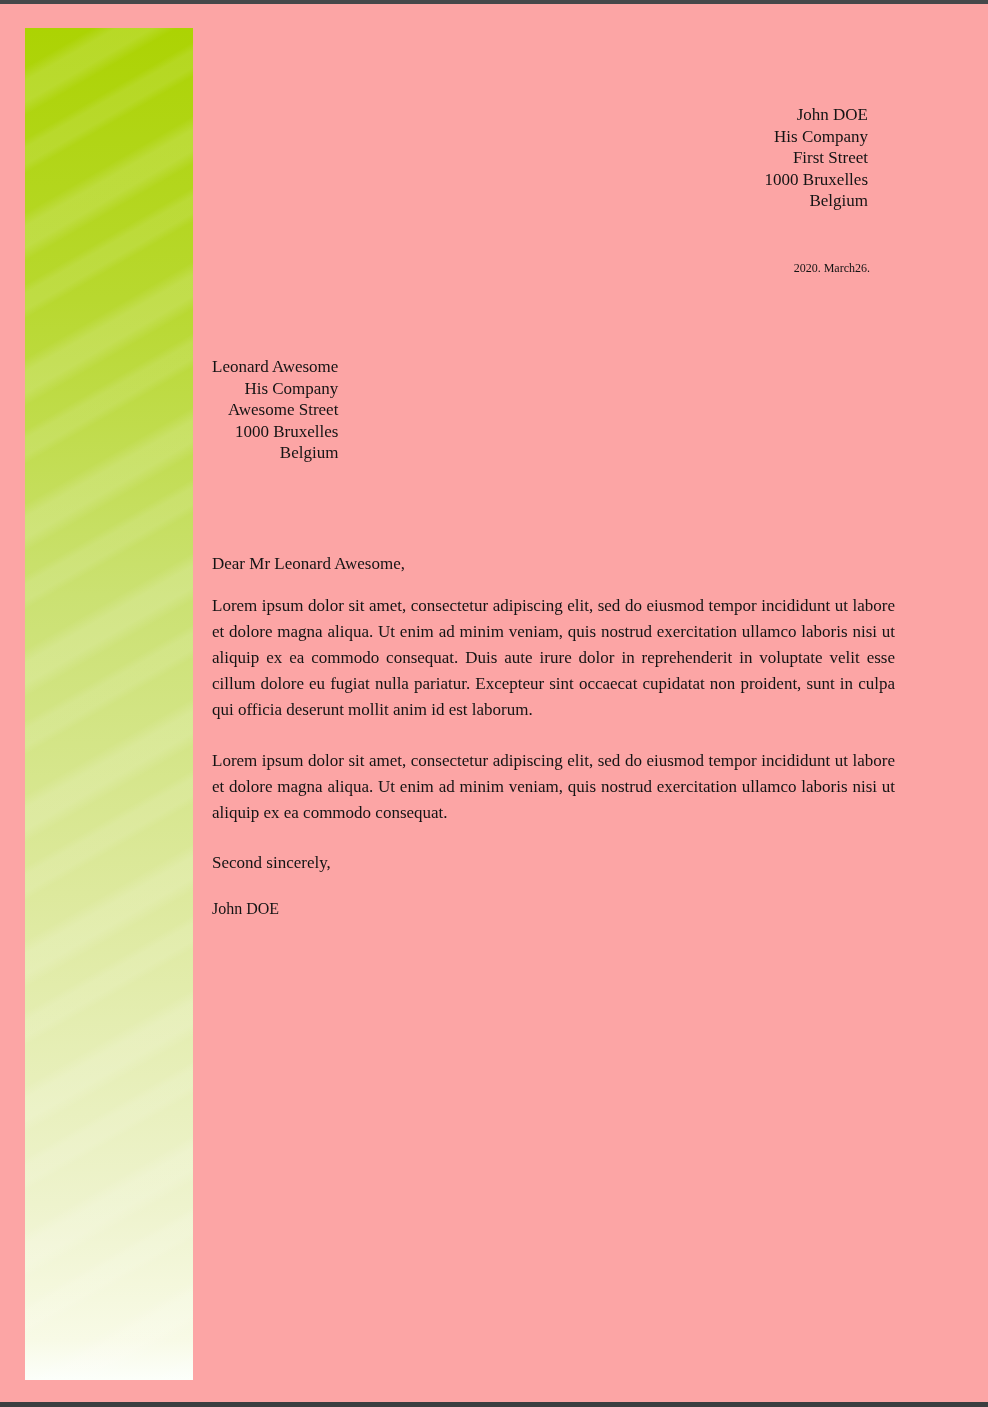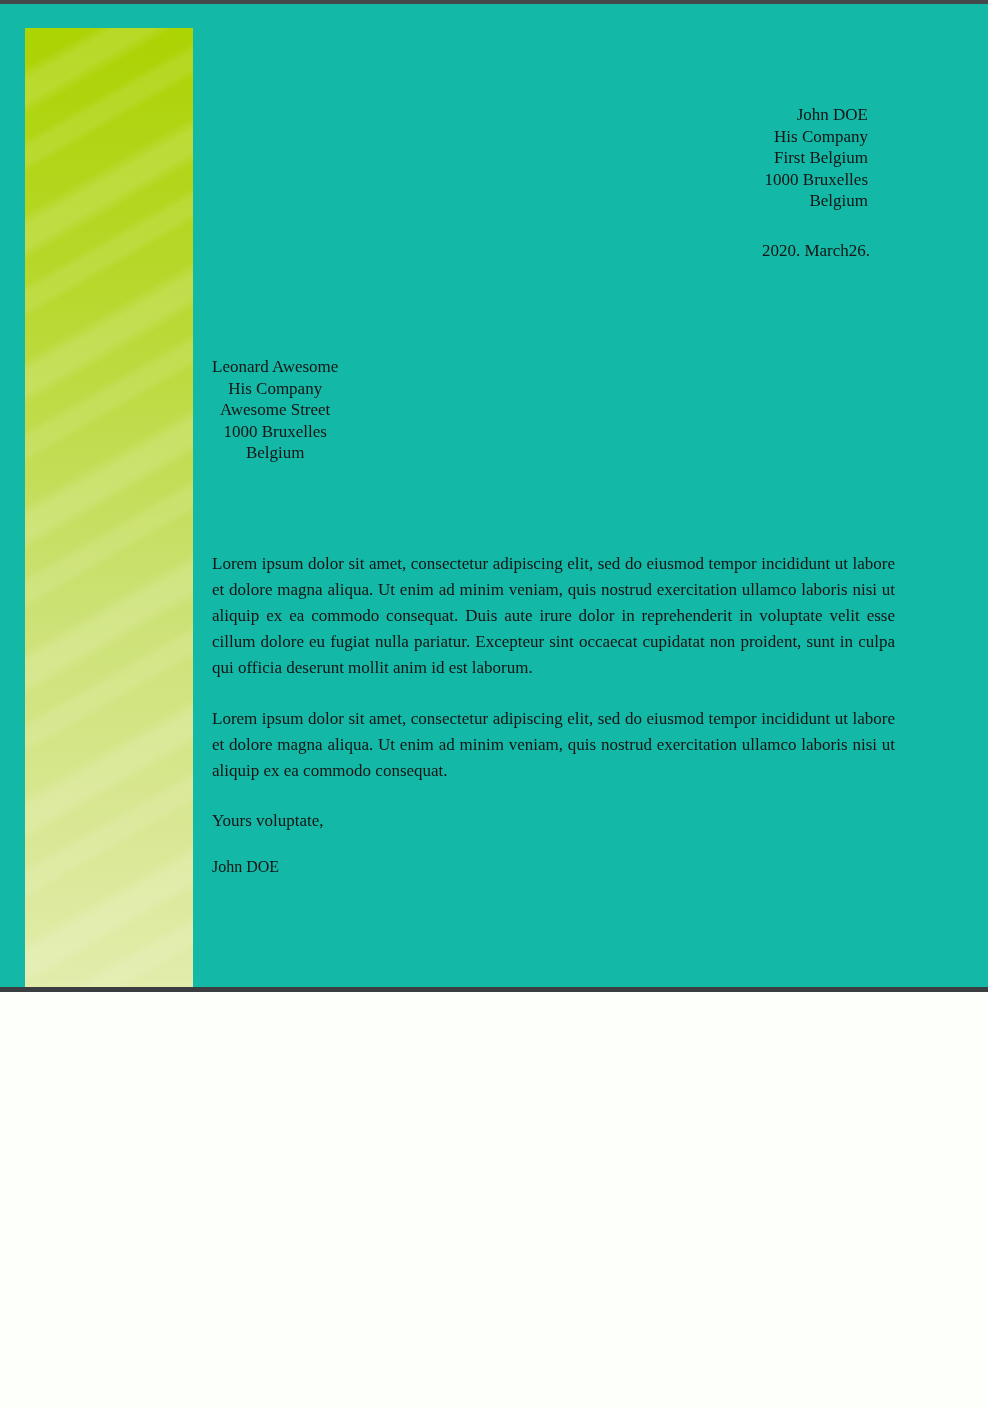--- a/index.html
+++ b/index.html
@@ -3,22 +3,22 @@
 <meta charset="utf-8">
 <style>
   html, body {
     margin: 0;
     padding: 0;
     background: #fcfffa;
   }
   .page {
     position: relative;
     width: 988px;
-    height: 992px;
-    background: #14b8a6;
+    height: 1407px;
+    background: #fca5a5;
     overflow: hidden;
     font-family: "Liberation Serif", serif;
     color: #141414;
   }
   .top-bar {
     position: absolute;
     top: 0; left: 0;
     width: 100%; height: 4px;
     background: #45484a;
   }
@@ -58,32 +58,32 @@
     position: absolute;
     top: 104px;
     right: 120px;
     text-align: right;
     font-size: 17px;
     line-height: 21.5px;
     white-space: nowrap;
   }
   .date {
     position: absolute;
-    top: 240px;
+    top: 258px;
     right: 118px;
     text-align: right;
-    font-size: 17px;
+    font-size: 12px;
     line-height: 21.5px;
     white-space: nowrap;
   }
   .recipient {
     position: absolute;
     top: 356px;
     left: 212px;
-    text-align: center;
+    text-align: right;
     font-size: 17px;
     line-height: 21.5px;
     white-space: nowrap;
   }
   .body {
     position: absolute;
     top: 551px;
     left: 212px;
     width: 683px;
     font-size: 17px;
@@ -101,36 +101,37 @@
 </head>
 <body>
 
 <div class="page">
   <div class="top-bar"></div>
   <div class="green-bar"></div>
 
   <div class="sender">
     <div>John DOE</div>
     <div>His Company</div>
-    <div>First Belgium</div>
+    <div>First Street</div>
     <div>1000 Bruxelles</div>
     <div>Belgium</div>
   </div>
 
   <div class="date">2020. March26.</div>
 
   <div class="recipient">
     <div>Leonard Awesome</div>
     <div>His Company</div>
     <div>Awesome Street</div>
     <div>1000 Bruxelles</div>
     <div>Belgium</div>
   </div>
 
   <div class="body">
+    <p class="salutation">Dear Mr Leonard Awesome,</p>
     <p class="para para-1">Lorem ipsum dolor sit amet, consectetur adipiscing elit, sed do eiusmod tempor incididunt ut labore et dolore magna aliqua. Ut enim ad minim veniam, quis nostrud exercitation ullamco laboris nisi ut aliquip ex ea commodo consequat. Duis aute irure dolor in reprehenderit in voluptate velit esse cillum dolore eu fugiat nulla pariatur. Excepteur sint occaecat cupidatat non proident, sunt in culpa qui officia deserunt mollit anim id est laborum.</p>
     <p class="para para-2">Lorem ipsum dolor sit amet, consectetur adipiscing elit, sed do eiusmod tempor incididunt ut labore et dolore magna aliqua. Ut enim ad minim veniam, quis nostrud exercitation ullamco laboris nisi ut aliquip ex ea commodo consequat.</p>
-    <p class="valediction">Yours voluptate,</p>
+    <p class="valediction">Second sincerely,</p>
     <p class="signature">John DOE</p>
   </div>
 
   <div class="bottom-bar"></div>
 </div>
 
 </body></html>

